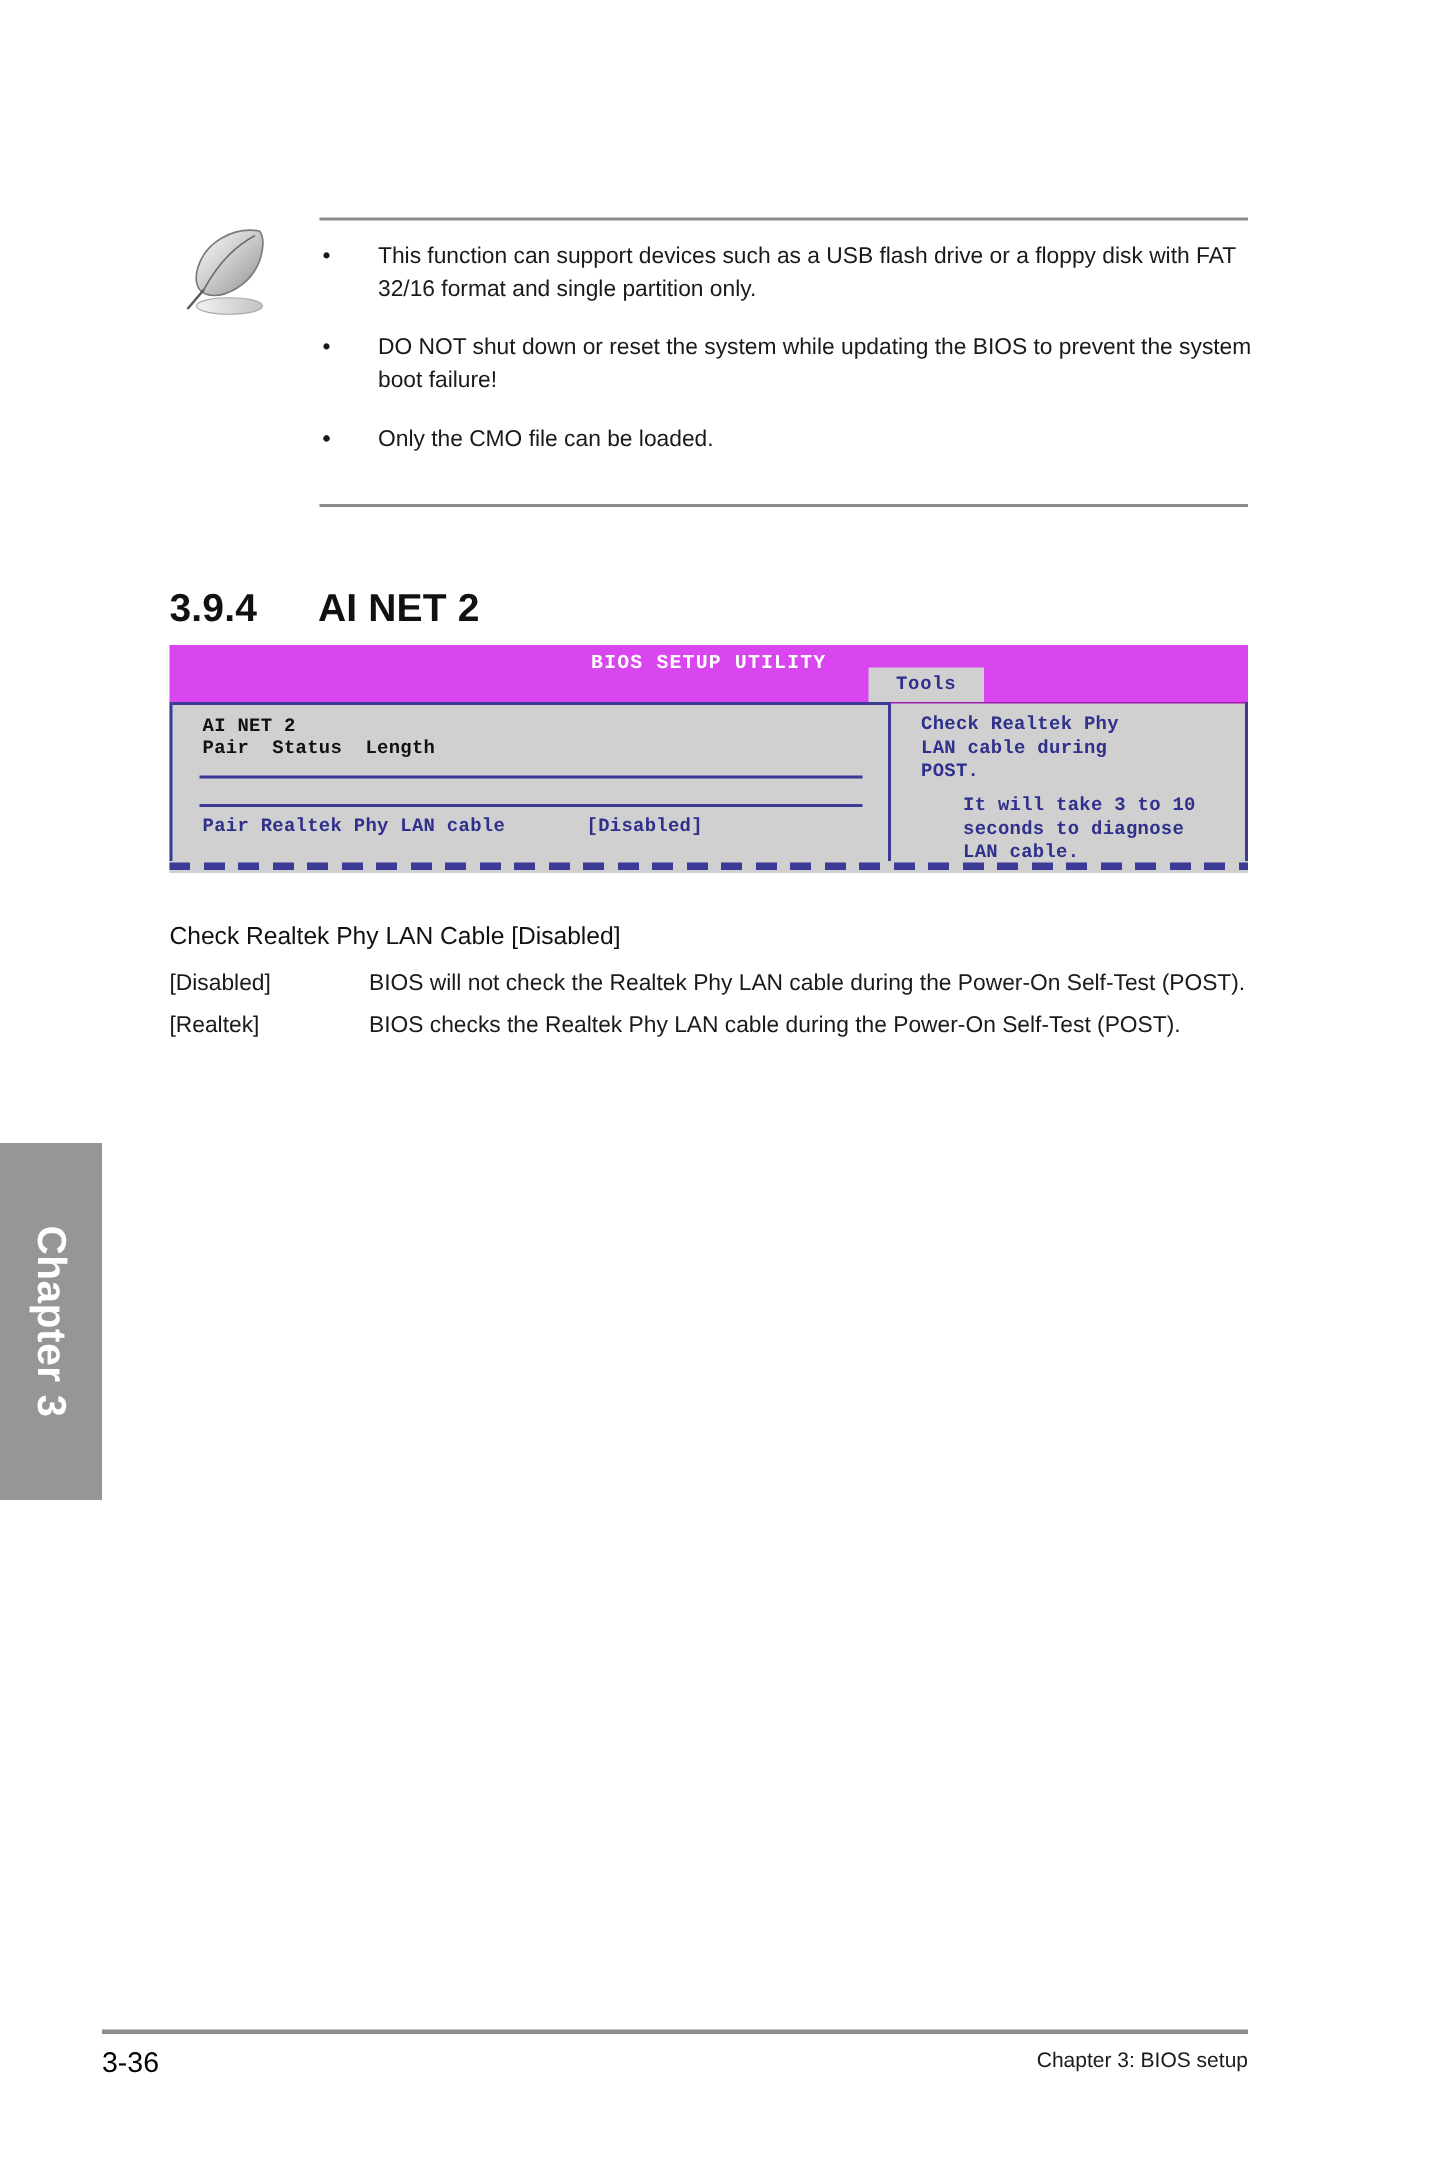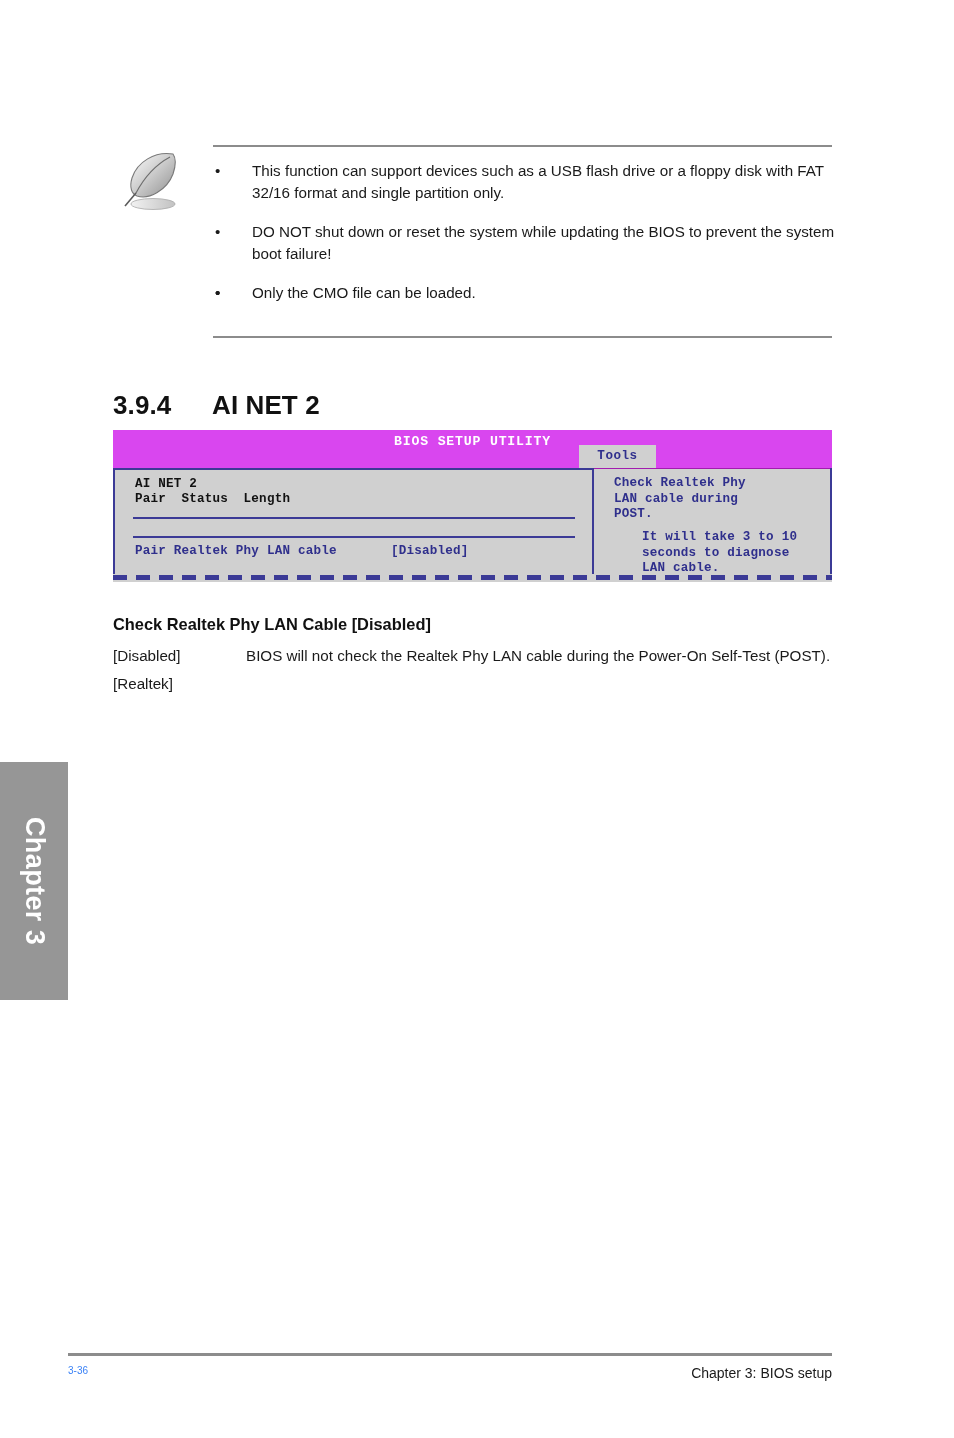--- a/index.html
+++ b/index.html
@@ -221,21 +221,21 @@
       #3b3a96 0px, #3b3a96 14px,
       #d0d0d0 14px, #d0d0d0 23px);
   }
 
   
   .opt-head {
     position: absolute;
     left: 113px;
     top: 615px;
     font-size: 16.4px;
-    font-weight: bold;
+    font-weight: normal;
     color: #111111;
   }
   .opt-rows {
     position: absolute;
     left: 113px;
     top: 645px;
     width: 720px;
   }
   .opt-row {
     position: relative;
@@ -282,22 +282,22 @@
     left: 68px;
     top: 1353px;
     width: 764px;
     height: 3px;
     background: #8c8c8c;
   }
   .footer-left {
     position: absolute;
     left: 68px;
     top: 1365px;
-    font-size: 10px;
-    color: #3b82f6;
+    font-size: 19px;
+    color: #000000;
   }
   .footer-right {
     position: absolute;
     right: 122px;
     top: 1365px;
     font-size: 14px;
     color: #1a1a1a;
     text-align: center;
   }
 </style>
@@ -383,20 +383,21 @@
 
 <div class="opt-head">Check Realtek Phy LAN Cable [Disabled]</div>
 
 <div class="opt-rows">
   <div class="opt-row">
     <span class="opt-key">[Disabled]</span>
     <span>BIOS will not check the Realtek Phy LAN cable during the Power-On Self-Test (POST).</span>
   </div>
   <div class="opt-row">
     <span class="opt-key">[Realtek]</span>
+    <span>BIOS checks the Realtek Phy LAN cable during the Power-On Self-Test (POST).</span>
   </div>
 </div>
 
 <div class="chapter-tab">
   <div class="chapter-tab-label">Chapter 3</div>
 </div>
 
 <div class="footer-rule"></div>
 <div class="footer-left">3-36</div>
 <div class="footer-right">Chapter 3: BIOS setup</div>

